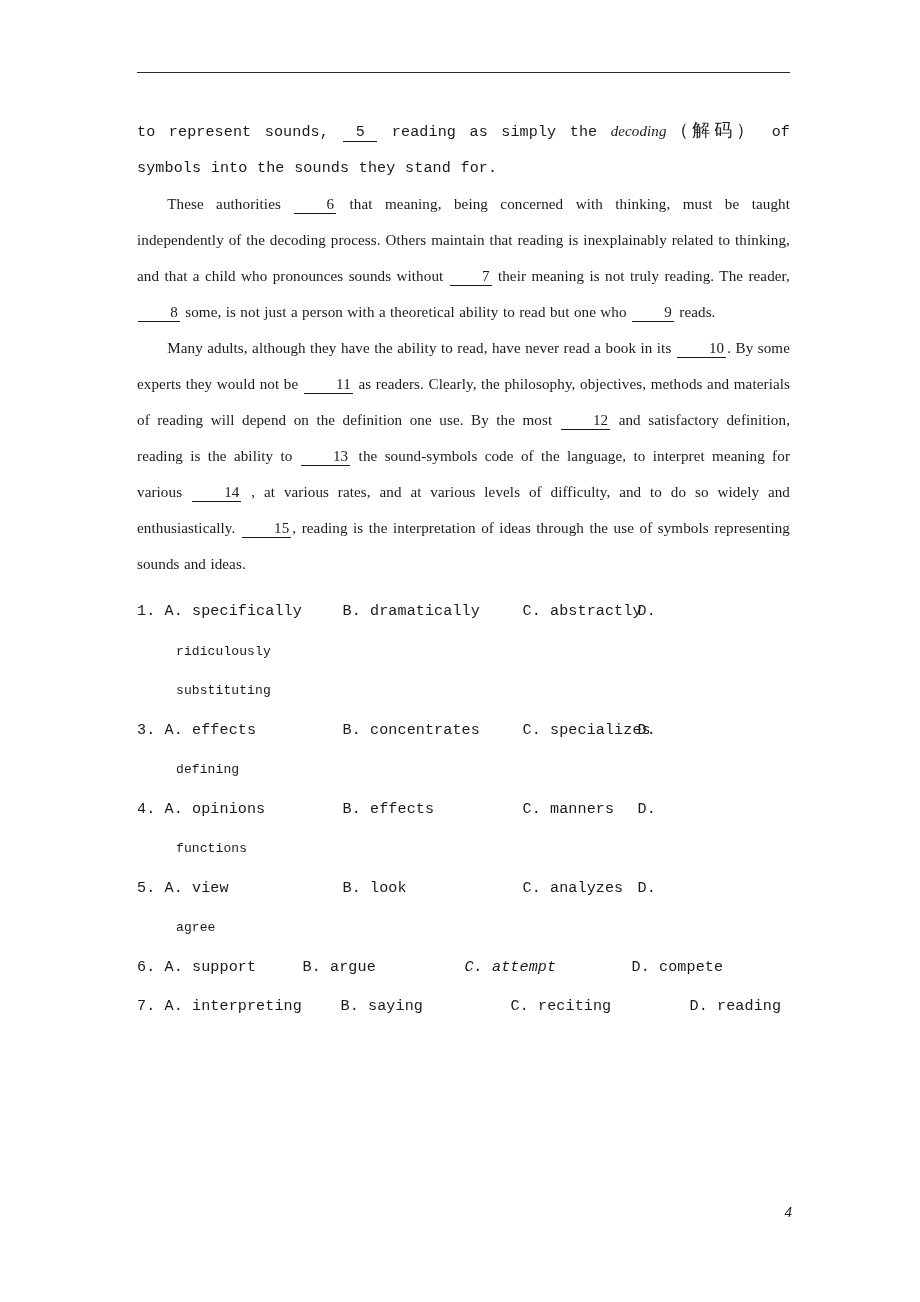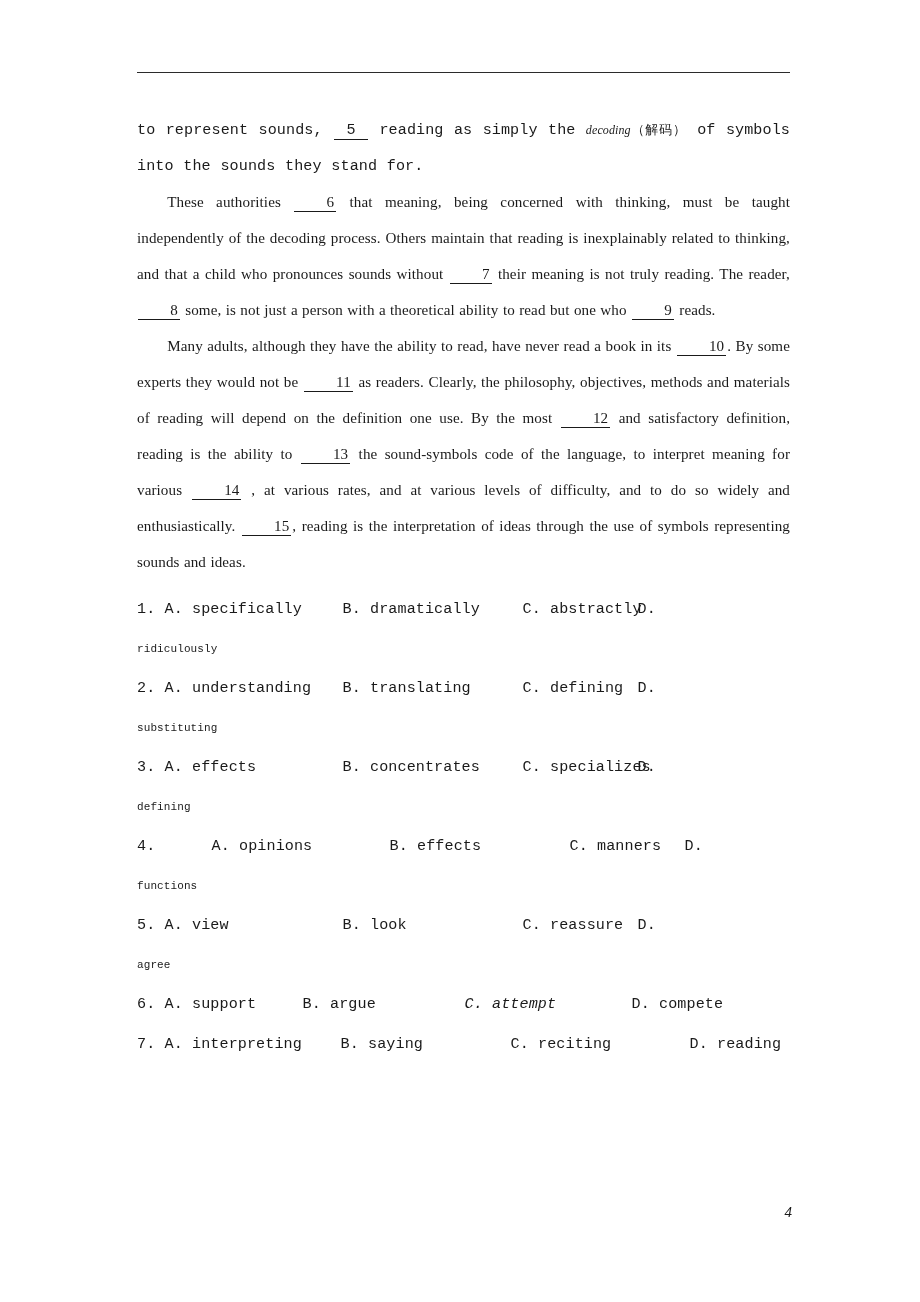--- a/index.html
+++ b/index.html
@@ -63,25 +63,25 @@
     margin: 0 1px;
     min-width: 30px;
   }
   .blank.wide {
     min-width: 38px;
   }
 
   .ital-serif {
     font-family: "Liberation Serif", "DejaVu Serif", serif;
     font-style: italic;
-    font-size: 12px;
+    font-size: 15px;
   }
   .cjk {
     font-family: "DejaVu Sans", sans-serif;
-    font-size: 13px;
+    font-size: 18px;
   }
 
   .options {
     margin-top: 10px;
   }
   .opt-row {
     font-size: 15.1px;
     line-height: 39.5px;
     letter-spacing: 0.1px;
     white-space: nowrap;
@@ -89,23 +89,24 @@
   .opt-row .col {
     display: inline-block;
     vertical-align: top;
   }
   
   .layout-wrap .c-a { width: 200px; }
   .layout-wrap .c-b { width: 180px; }
   .layout-wrap .c-c { width: 115px; }
   .layout-wrap .c-d { width: auto; }
   .opt-overflow {
-    font-size: 11px;
+    font-size: 13px;
     line-height: 39.5px;
     letter-spacing: 0.1px;
+    margin-left: 39px;
   }
 
   
   .layout-six .c-a { width: 160px; }
   .layout-six .c-b { width: 162px; }
   .layout-six .c-c { width: 167px; font-style: italic; }
   .layout-six .c-d { width: auto; }
 
   .layout-seven .c-a { width: 198px; }
   .layout-seven .c-b { width: 170px; }
@@ -131,27 +132,26 @@
 
   <div class="content">
     <div id="paragraphs-container">
         <p class="para">to represent sounds, <span class="blank">5</span> reading as simply the <span class="ital-serif">decoding</span><span class="cjk">（解码）</span> of symbols into the sounds they stand for.</p>
         <p class="para indent">These authorities <span class="blank">6</span> that meaning, being concerned with thinking, must be taught independently of the decoding process. Others maintain that reading is inexplainably related to thinking, and that a child who pronounces sounds without <span class="blank">7</span> their meaning is not truly reading. The reader, <span class="blank">8</span> some, is not just a person with a theoretical ability to read but one who <span class="blank">9</span> reads.</p>
         <p class="para indent">Many adults, although they have the ability to read, have never read a book in its <span class="blank wide">10</span>. By some experts they would not be <span class="blank wide">11</span> as readers. Clearly, the philosophy, objectives, methods and materials of reading will depend on the definition one use. By the most <span class="blank wide">12</span> and satisfactory definition, reading is the ability to <span class="blank wide">13</span> the sound-symbols code of the language, to interpret meaning for various <span class="blank wide">14</span> , at various rates, and at various levels of difficulty, and to do so widely and enthusiastically. <span class="blank wide">15</span>, reading is the interpretation of ideas through the use of symbols representing sounds and ideas.</p>
       </div>
     <div class="options" id="options-container">
         <div class="opt-row layout-wrap"><span>1.</span> <span class="col c-a" style="width: 178px;"><span>A.</span> <span>specifically</span></span><span class="col c-b"><span>B.</span> <span>dramatically</span></span><span class="col c-c"><span>C.</span> <span>abstractly</span></span><span class="col c-d">D.</span></div>
         <div class="opt-overflow">ridiculously</div>
-        <div class="opt-row layout-wrap"><span>2.</span> <span class="col c-a" style="width: 178px;"><span>A.</span> <span>understanding</span></span><span class="col c-b"><span>B.</span> <span>translating</span></span><span class="col c-c"><span>C.</span> <span>defining</span></span><span class="col c-d">D.</span></div>
         <div class="opt-overflow">substituting</div>
         <div class="opt-row layout-wrap"><span>3.</span> <span class="col c-a" style="width: 178px;"><span>A.</span> <span>effects</span></span><span class="col c-b"><span>B.</span> <span>concentrates</span></span><span class="col c-c"><span>C.</span> <span>specializes</span></span><span class="col c-d">D.</span></div>
         <div class="opt-overflow">defining</div>
-        <div class="opt-row layout-wrap"><span>4.</span> <span class="col c-a" style="width: 178px; margin-left: 47px;"><span>A.</span> <span>opinions</span></span><span class="col c-b"><span>B.</span> <span>effects</span></span><span class="col c-c"><span>C.</span> <span>manners</span></span><span class="col c-d">D.</span></div>
+        <div class="opt-row layout-wrap"><span>4.</span> <span class="col c-a" style="width: 178px;"><span>A.</span> <span>opinions</span></span><span class="col c-b"><span>B.</span> <span>effects</span></span><span class="col c-c"><span>C.</span> <span>manners</span></span><span class="col c-d">D.</span></div>
         <div class="opt-overflow">functions</div>
-        <div class="opt-row layout-wrap"><span>5.</span> <span class="col c-a" style="width: 178px;"><span>A.</span> <span>view</span></span><span class="col c-b"><span>B.</span> <span>look</span></span><span class="col c-c"><span>C.</span> <span>reassure</span></span><span class="col c-d">D.</span></div>
+        <div class="opt-row layout-wrap"><span>5.</span> <span class="col c-a" style="width: 178px;"><span>A.</span> <span>view</span></span><span class="col c-b"><span>B.</span> <span>look</span></span><span class="col c-c"><span>C.</span> <span>analyzes</span></span><span class="col c-d">D.</span></div>
         <div class="opt-overflow">agree</div>
         <div class="opt-row layout-six"><span>6.</span> <span class="col c-a" style="width: 138px;"><span>A.</span> <span>support</span></span><span class="col c-b"><span>B.</span> <span>argue</span></span><span class="col c-c"><span>C.</span> <span>attempt</span></span><span class="col c-d"><span>D.</span> <span>compete</span></span></div>
         <div class="opt-row layout-seven"><span>7.</span> <span class="col c-a" style="width: 176px;"><span>A.</span> <span>interpreting</span></span><span class="col c-b"><span>B.</span> <span>saying</span></span><span class="col c-c"><span>C.</span> <span>reciting</span></span><span class="col c-d"><span>D.</span> <span>reading</span></span></div>
       </div>
   </div>
 
   <div class="page-number">4</div>
 
 </div>
 

